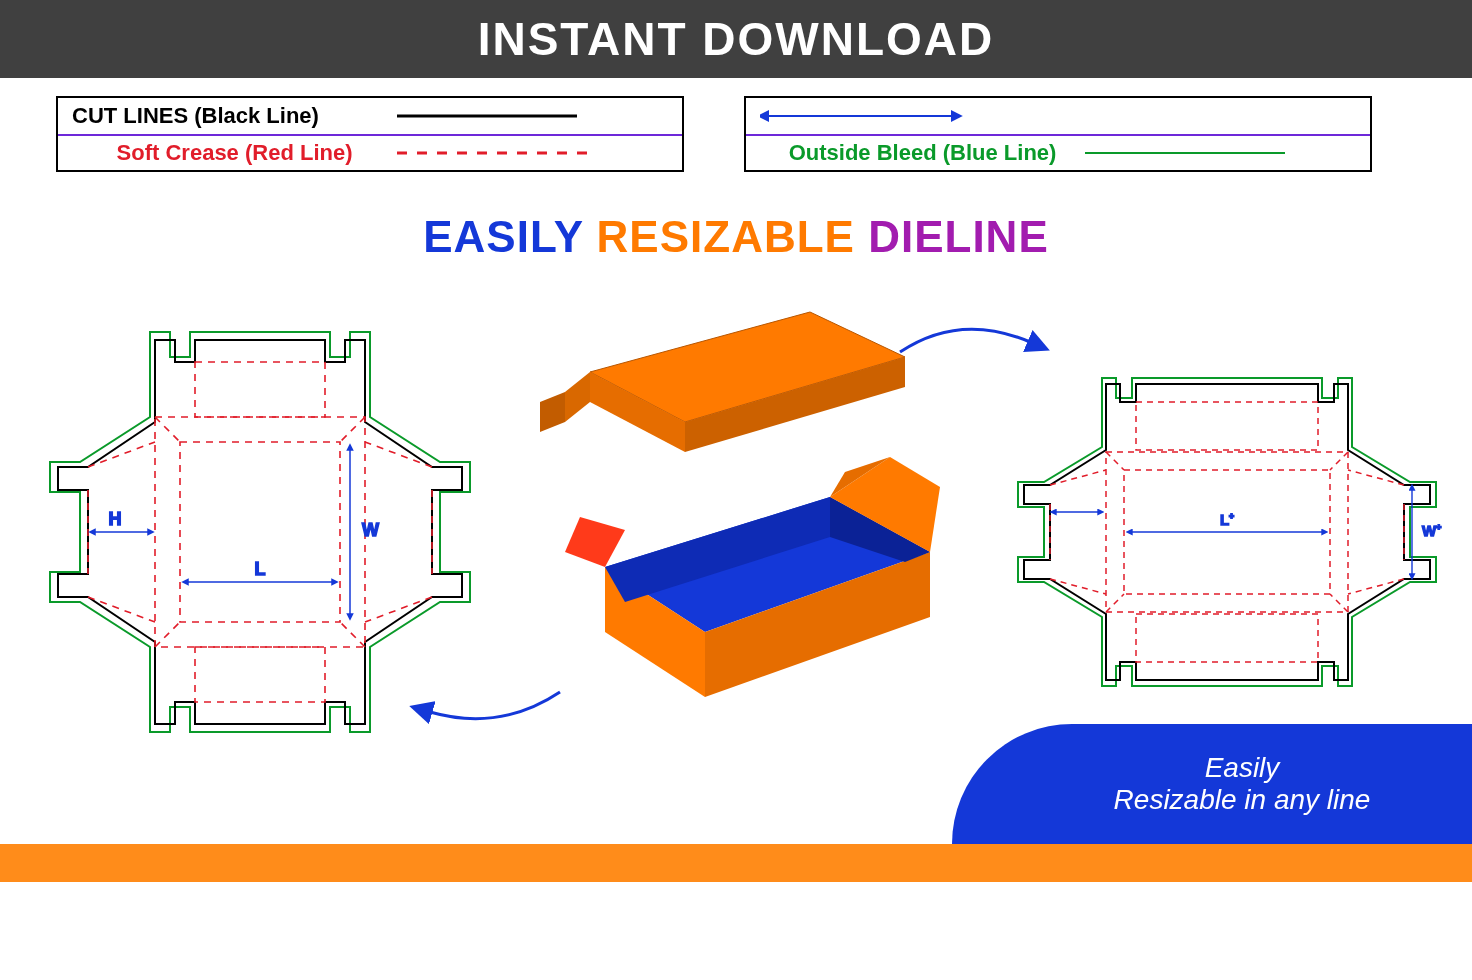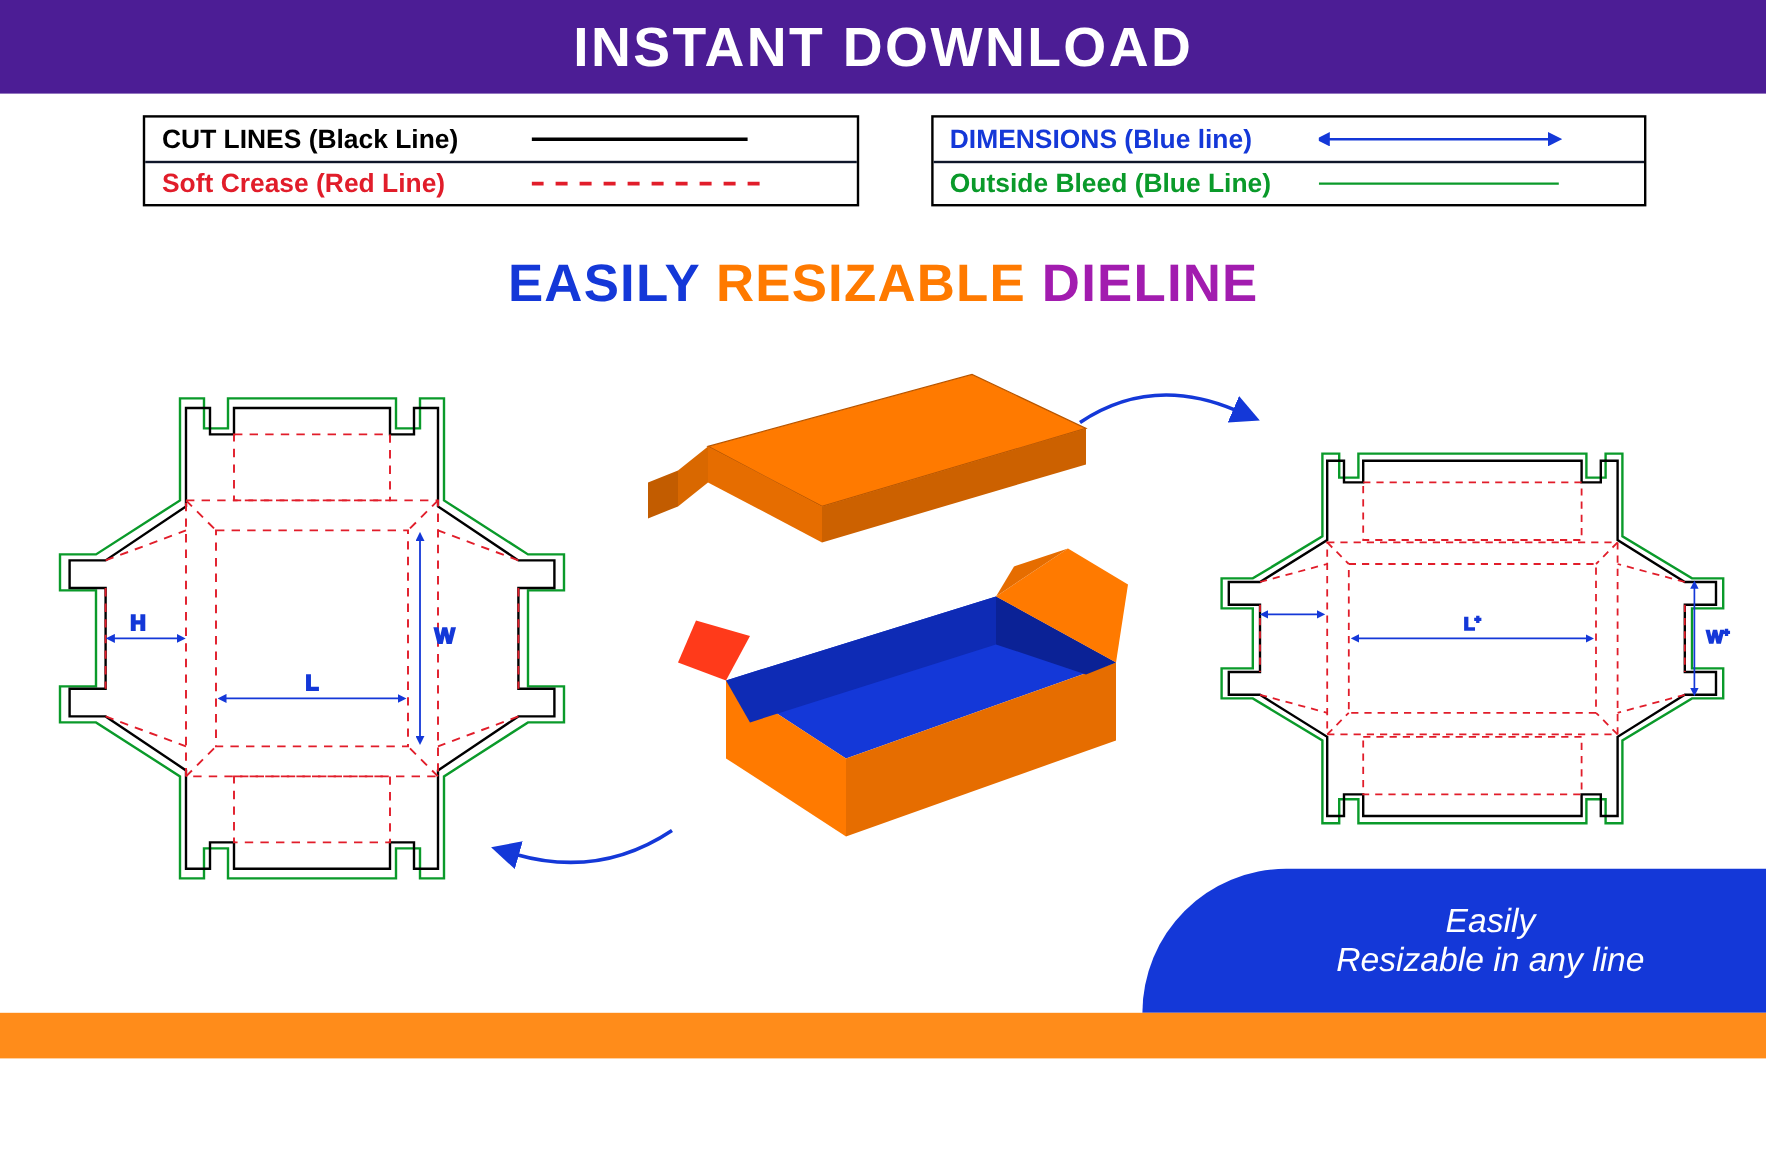--- a/index.html
+++ b/index.html
@@ -1,22 +1,22 @@
 <!DOCTYPE html>
 <html><head>
 <meta charset="utf-8">
 <style>
   * { box-sizing: border-box; margin: 0; padding: 0; }
   body { width: 1472px; height: 980px; font-family: Arial, Helvetica, sans-serif; background: #fff; overflow: hidden; position: relative; }
-  .top-banner { width: 100%; height: 78px; background: #4c1d95; display: flex; align-items: center; justify-content: center; }
+  .top-banner { width: 100%; height: 78px; background: #404040; display: flex; align-items: center; justify-content: center; }
   .top-banner-text { color: #fff; font-size: 46px; font-weight: 700; letter-spacing: 2px; }
-  .legend-wrap { display: flex; justify-content: space-between; padding: 18px 100px 0 119px; gap: 60px; }
+  .legend-wrap { display: flex; justify-content: space-between; padding: 18px 100px 0 56px; gap: 60px; }
   .legend-col { flex: 1; border: 2px solid #000; }
   .legend-row { display: flex; align-items: center; padding: 4px 14px; height: 36px; font-size: 22px; font-weight: 600; }
-  .legend-row + .legend-row { border-top: 2px solid #0f172a; }
+  .legend-row + .legend-row { border-top: 2px solid #6d28d9; text-align: center; }
   .legend-label { flex: 1.2; }
   .legend-sample { flex: 1; height: 24px; position: relative; }
   .cut .legend-label { color: #000; }
   .crease .legend-label { color: #e11d2a; }
   .dim .legend-label { color: #1438d8; }
   .bleed .legend-label { color: #0a9a2a; }
   .subhead { text-align: center; margin-top: 40px; font-size: 44px; font-weight: 800; letter-spacing: 1px; }
   .subhead .w1 { color: #1438d8; }
   .subhead .w2 { color: #ff7a00; }
   .subhead .w3 { color: #a21caf; }
@@ -46,21 +46,20 @@
       <span class="legend-label">Soft Crease (Red Line)</span>
       <span class="legend-sample">
         <svg width="100%" height="24">
             <line x1="0" y1="12" x2="200" y2="12" stroke="#e11d2a" stroke-width="3" stroke-dasharray="10 10"></line>
           </svg>
       </span>
     </div>
   </div>
   <div class="legend-col">
     <div class="legend-row dim">
-      <span class="legend-label">DIMENSIONS (Blue line)</span>
       <span class="legend-sample">
         <svg width="100%" height="24">
           <defs>
               <marker id="ah1" viewBox="0 0 10 10" refX="1" refY="5" markerWidth="6" markerHeight="6" orient="auto-start-reverse">
                 <path d="M0 0 L10 5 L0 10 z" fill="#1438d8"></path>
               </marker>
             </defs>
           <line x1="8" y1="12" x2="192" y2="12" stroke="#1438d8" stroke-width="2" marker-start="url(#ah1)" marker-end="url(#ah1)"></line>
         </svg>
       </span>

